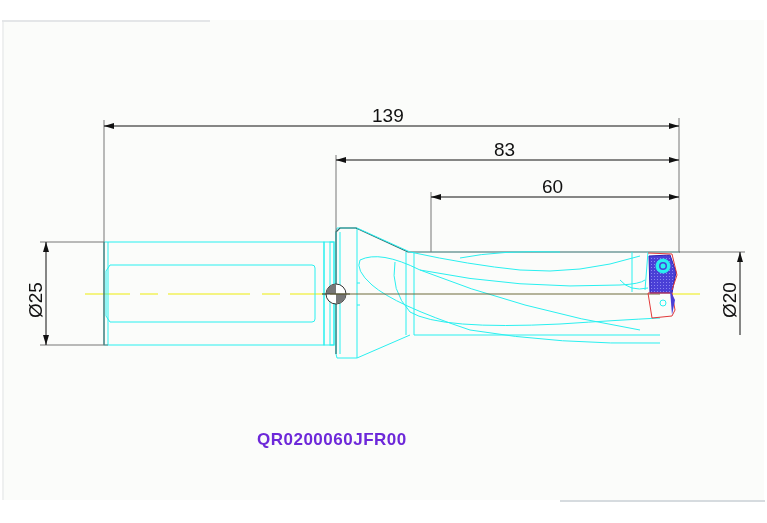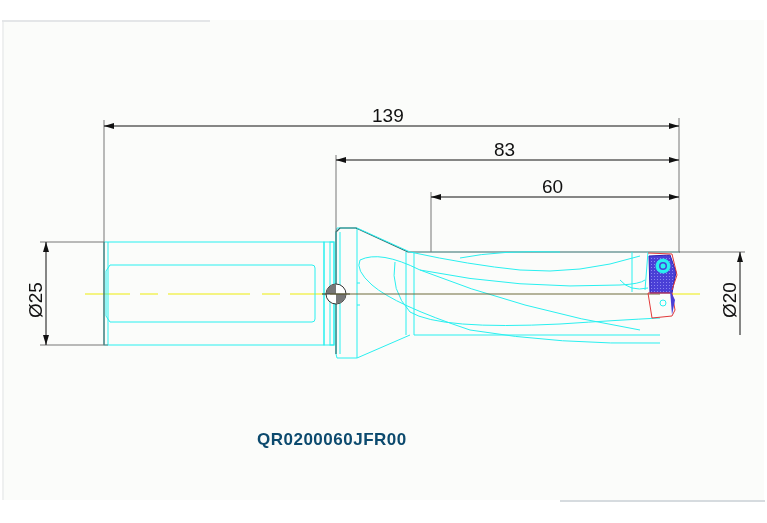--- a/index.html
+++ b/index.html
@@ -1,20 +1,20 @@
 <!DOCTYPE html>
 <html><head>
 <meta charset="utf-8">
 <style>
   html, body { margin:0; padding:0; background:#ffffff; }
   body { width:767px; height:523px; position:relative; overflow:hidden; font-family:"Liberation Sans", sans-serif; }
   #sheet { position:absolute; left:0; top:0; width:767px; height:385px; }
   .frame { position:absolute; background:#fbfcfa; }
   .label-dim { font-family:"Liberation Sans", sans-serif; font-size:19px; fill:#111; }
-  #part-number { position:absolute; left:257px; top:430px; font-family:"Liberation Sans", sans-serif; font-weight:bold; font-size:17px; color:#0c4a6e; letter-spacing:0.5px; }
+  #part-number { position:absolute; left:257px; top:430px; font-family:"Liberation Sans", sans-serif; font-weight:bold; font-size:17px; color:#6d28d9; letter-spacing:0.5px; }
 </style>
 </head>
 <body>
 
 <div id="sheet">
   <div class="frame" style="left:2px; top:20px; width:762px; height:480px;"></div>
 
   <svg width="767" height="523" style="position:absolute;left:0;top:0;">
     <defs>
       <marker id="arr" markerWidth="10" markerHeight="6" refX="10" refY="3" orient="auto-start-reverse">

